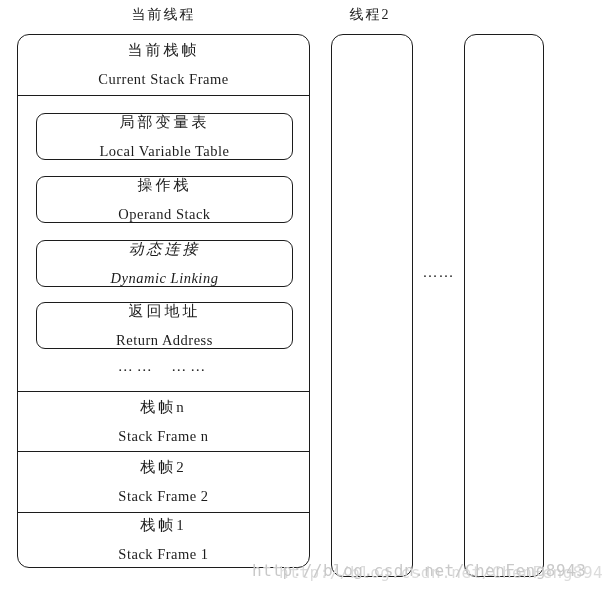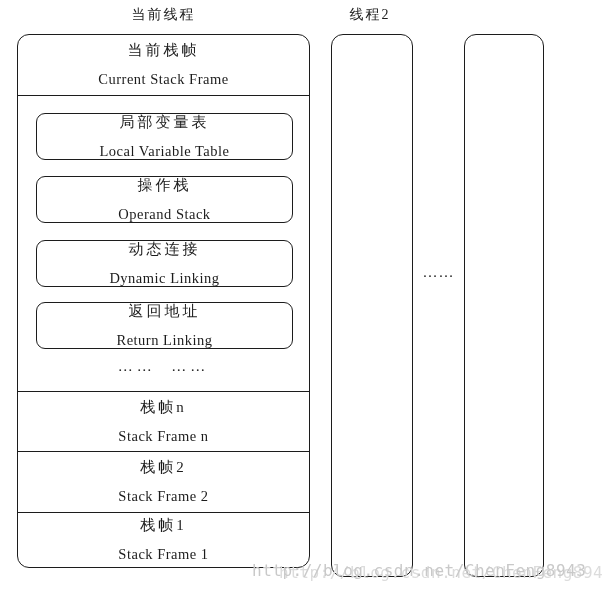--- a/index.html
+++ b/index.html
@@ -64,21 +64,21 @@
     box-sizing: border-box;
     display: flex;
     flex-direction: column;
     align-items: center;
     justify-content: center;
     text-align: center;
     background: #ffffff;
   }
   .ib-1 { top: 17px; }
   .ib-2 { top: 80px; }
-  .ib-3 { top: 144px; }
+  .ib-3 { top: 144px; font-style: italic; }
   .ib-4 { top: 206px; }
   .middle-ellipsis {
     position: absolute;
     left: 0; right: 0;
     top: 262px;
     text-align: center;
     font-size: 15px;
     letter-spacing: 4px;
     white-space: pre;
   }
@@ -148,21 +148,21 @@
         <div class="en">Local Variable Table</div>
       </div>
 
       <div class="inner-box ib-3">
         <div class="zh">动态连接</div>
         <div class="en">Dynamic Linking</div>
       </div>
 
       <div class="inner-box ib-4">
         <div class="zh">返回地址</div>
-        <div class="en">Return Linking</div>
+        <div class="en">Return Address</div>
       </div>
 
       <div class="middle-ellipsis">……  ……</div>
     </div>
 
     <div class="sec frame-n">
       <div class="zh">栈帧n</div>
       <div class="en">Stack Frame n</div>
     </div>
 

